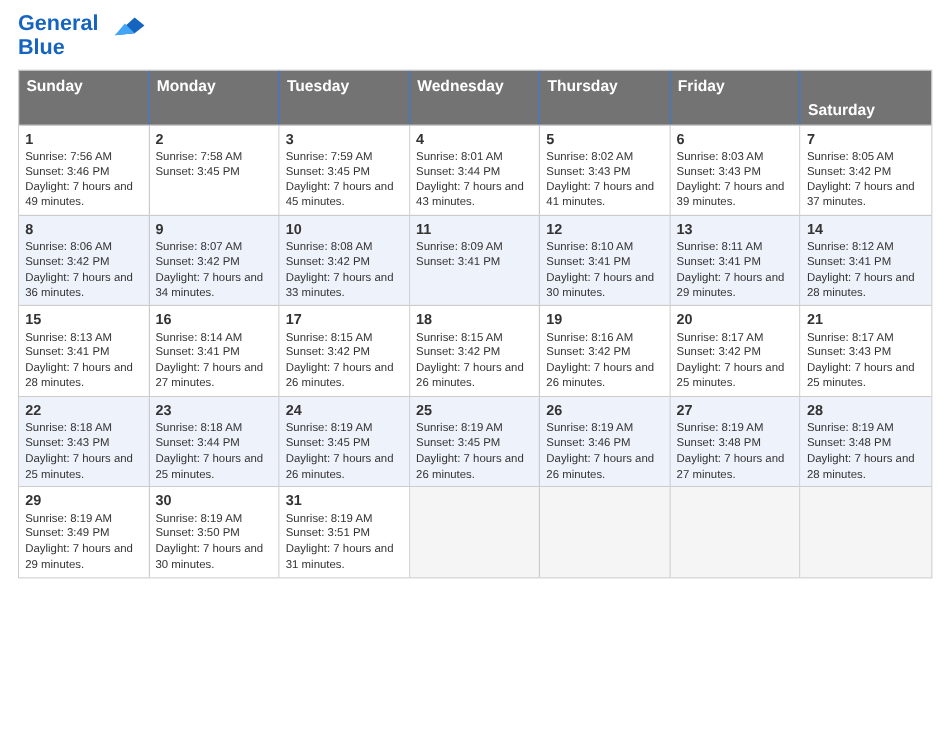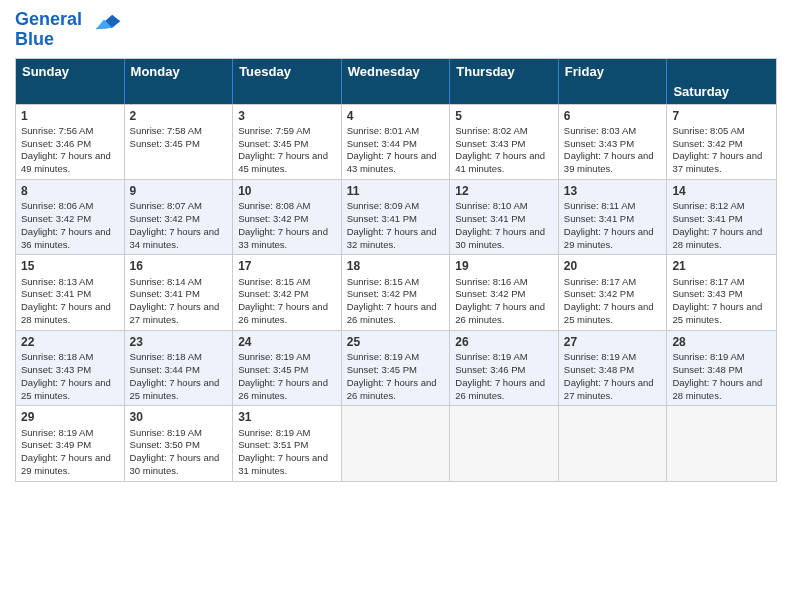--- a/index.html
+++ b/index.html
@@ -57,21 +57,21 @@
     }
     .calendar {
       flex: 1;
       display: flex;
       flex-direction: column;
       border: 1px solid #ccc;
     }
     .cal-header {
       display: grid;
       grid-template-columns: repeat(7, 1fr);
-      background: #0c4a6e;
+      background: #737373;
     }
     .cal-header-cell {
       color: #fff;
       font-weight: bold;
       font-size: 13px;
       padding: 5px 6px;
       border-right: 1px solid #3a7bd5;
       text-align: left;
     }
     .cal-header-cell:last-child { border-right: none; margin-top: 20px; }
@@ -200,21 +200,20 @@
           <div class="cal-cell">
             <span class="day-num">10</span>
             <div>Sunrise: 8:08 AM</div>
             <div>Sunset: 3:42 PM</div>
             <div>Daylight: 7 hours and 33 minutes.</div>
           </div>
           <div class="cal-cell">
             <span class="day-num">11</span>
             <div>Sunrise: 8:09 AM</div>
             <div>Sunset: 3:41 PM</div>
-            <div>Daylight: 7 hours and 32 minutes.</div>
           </div>
           <div class="cal-cell">
             <span class="day-num">12</span>
             <div>Sunrise: 8:10 AM</div>
             <div>Sunset: 3:41 PM</div>
             <div>Daylight: 7 hours and 30 minutes.</div>
           </div>
           <div class="cal-cell">
             <span class="day-num">13</span>
             <div>Sunrise: 8:11 AM</div>

